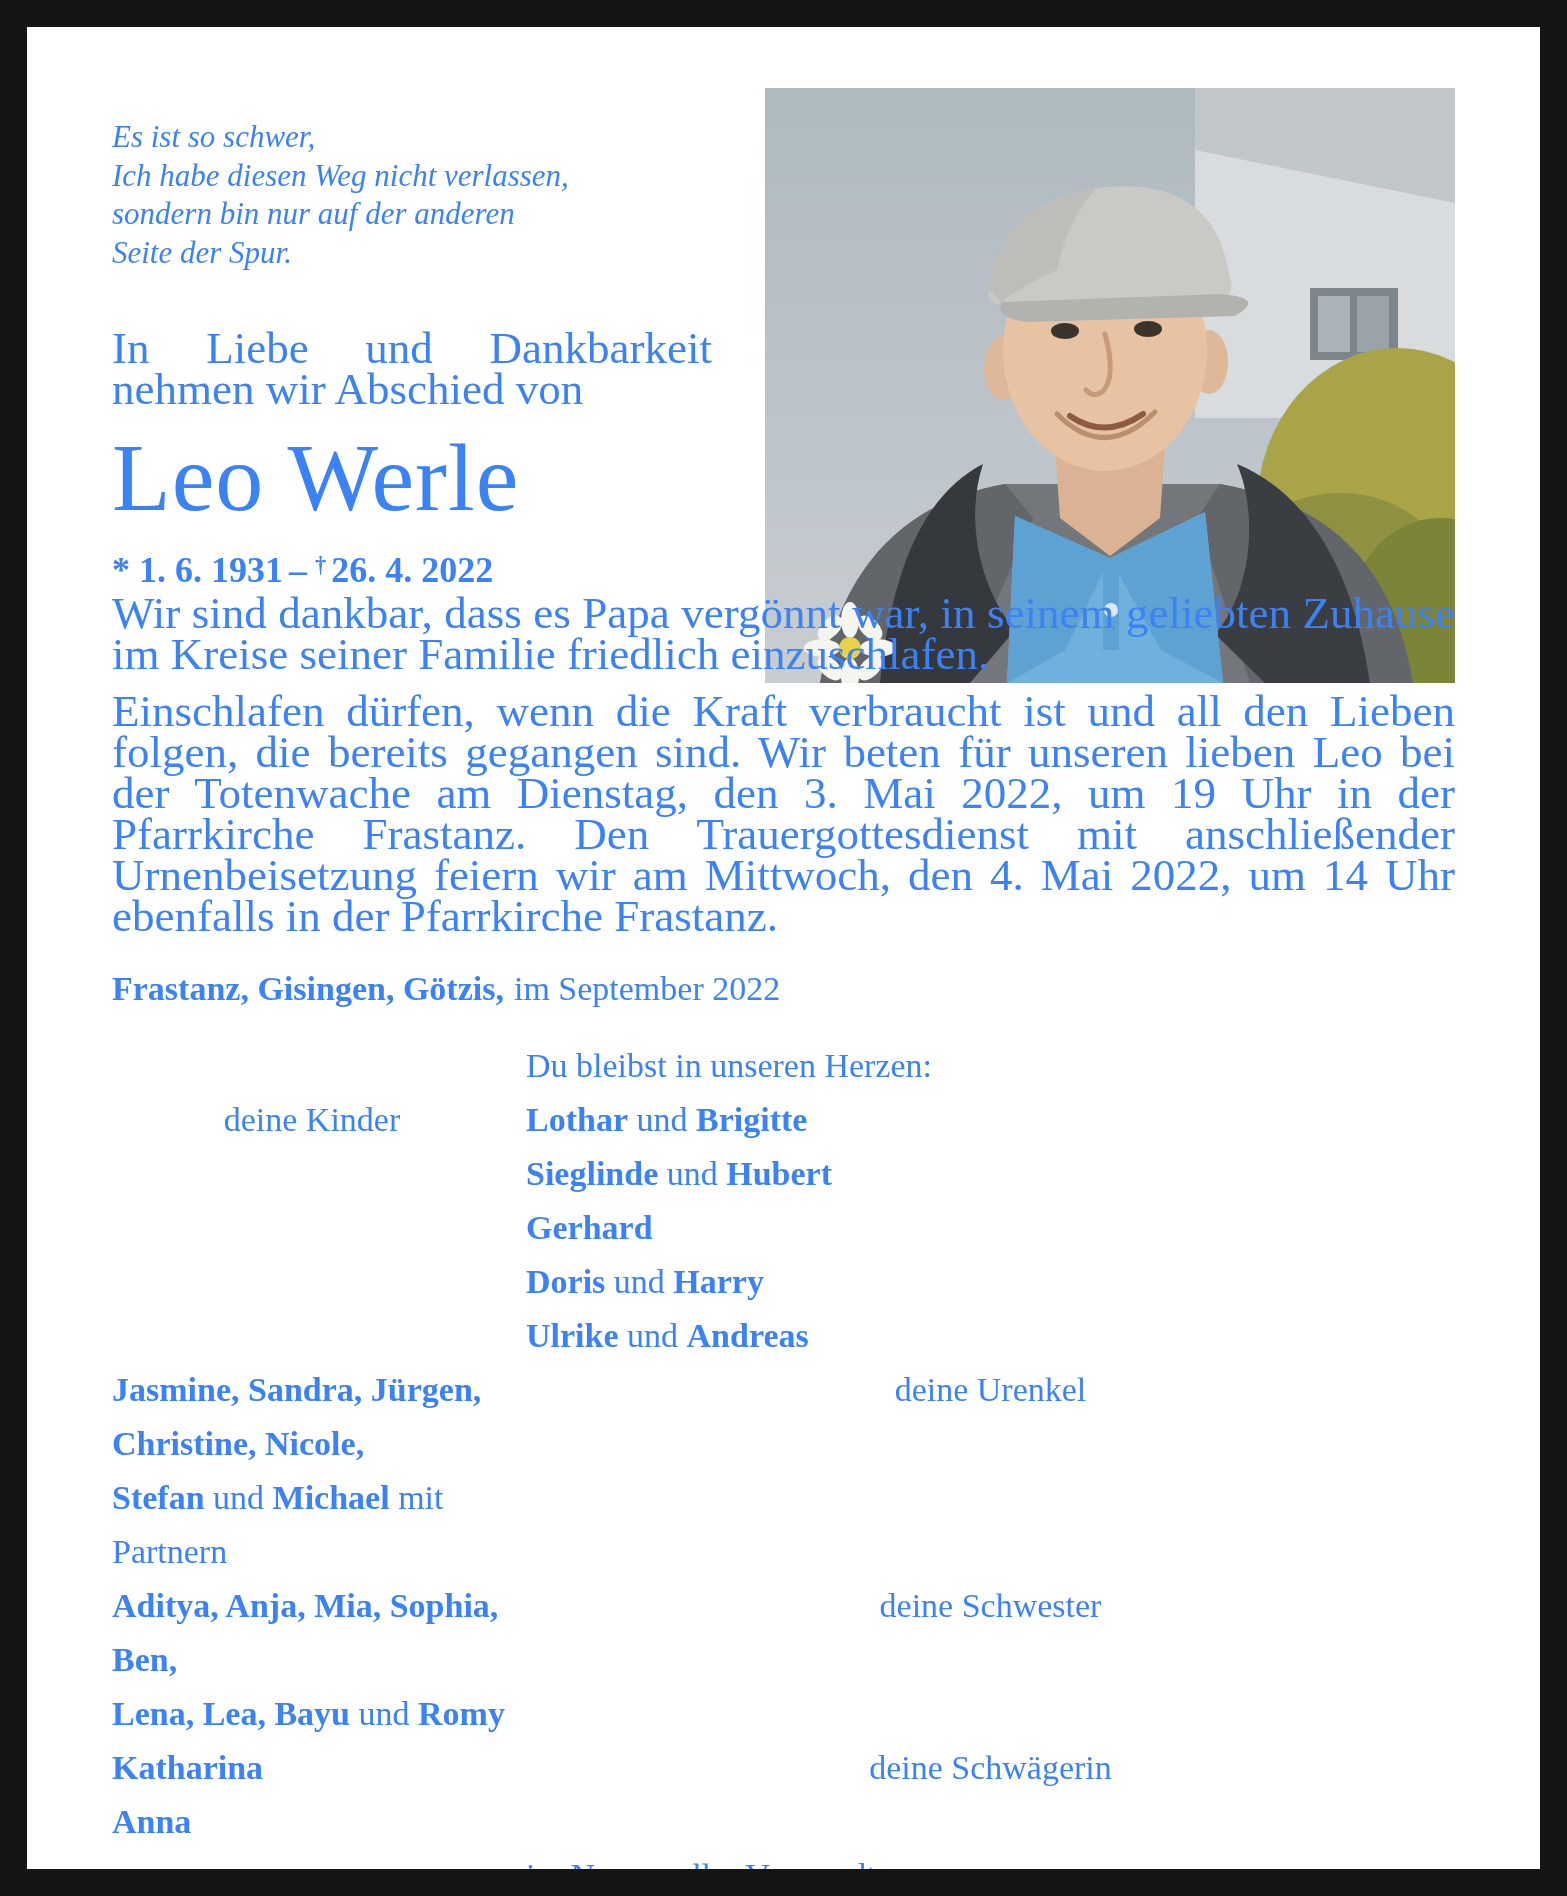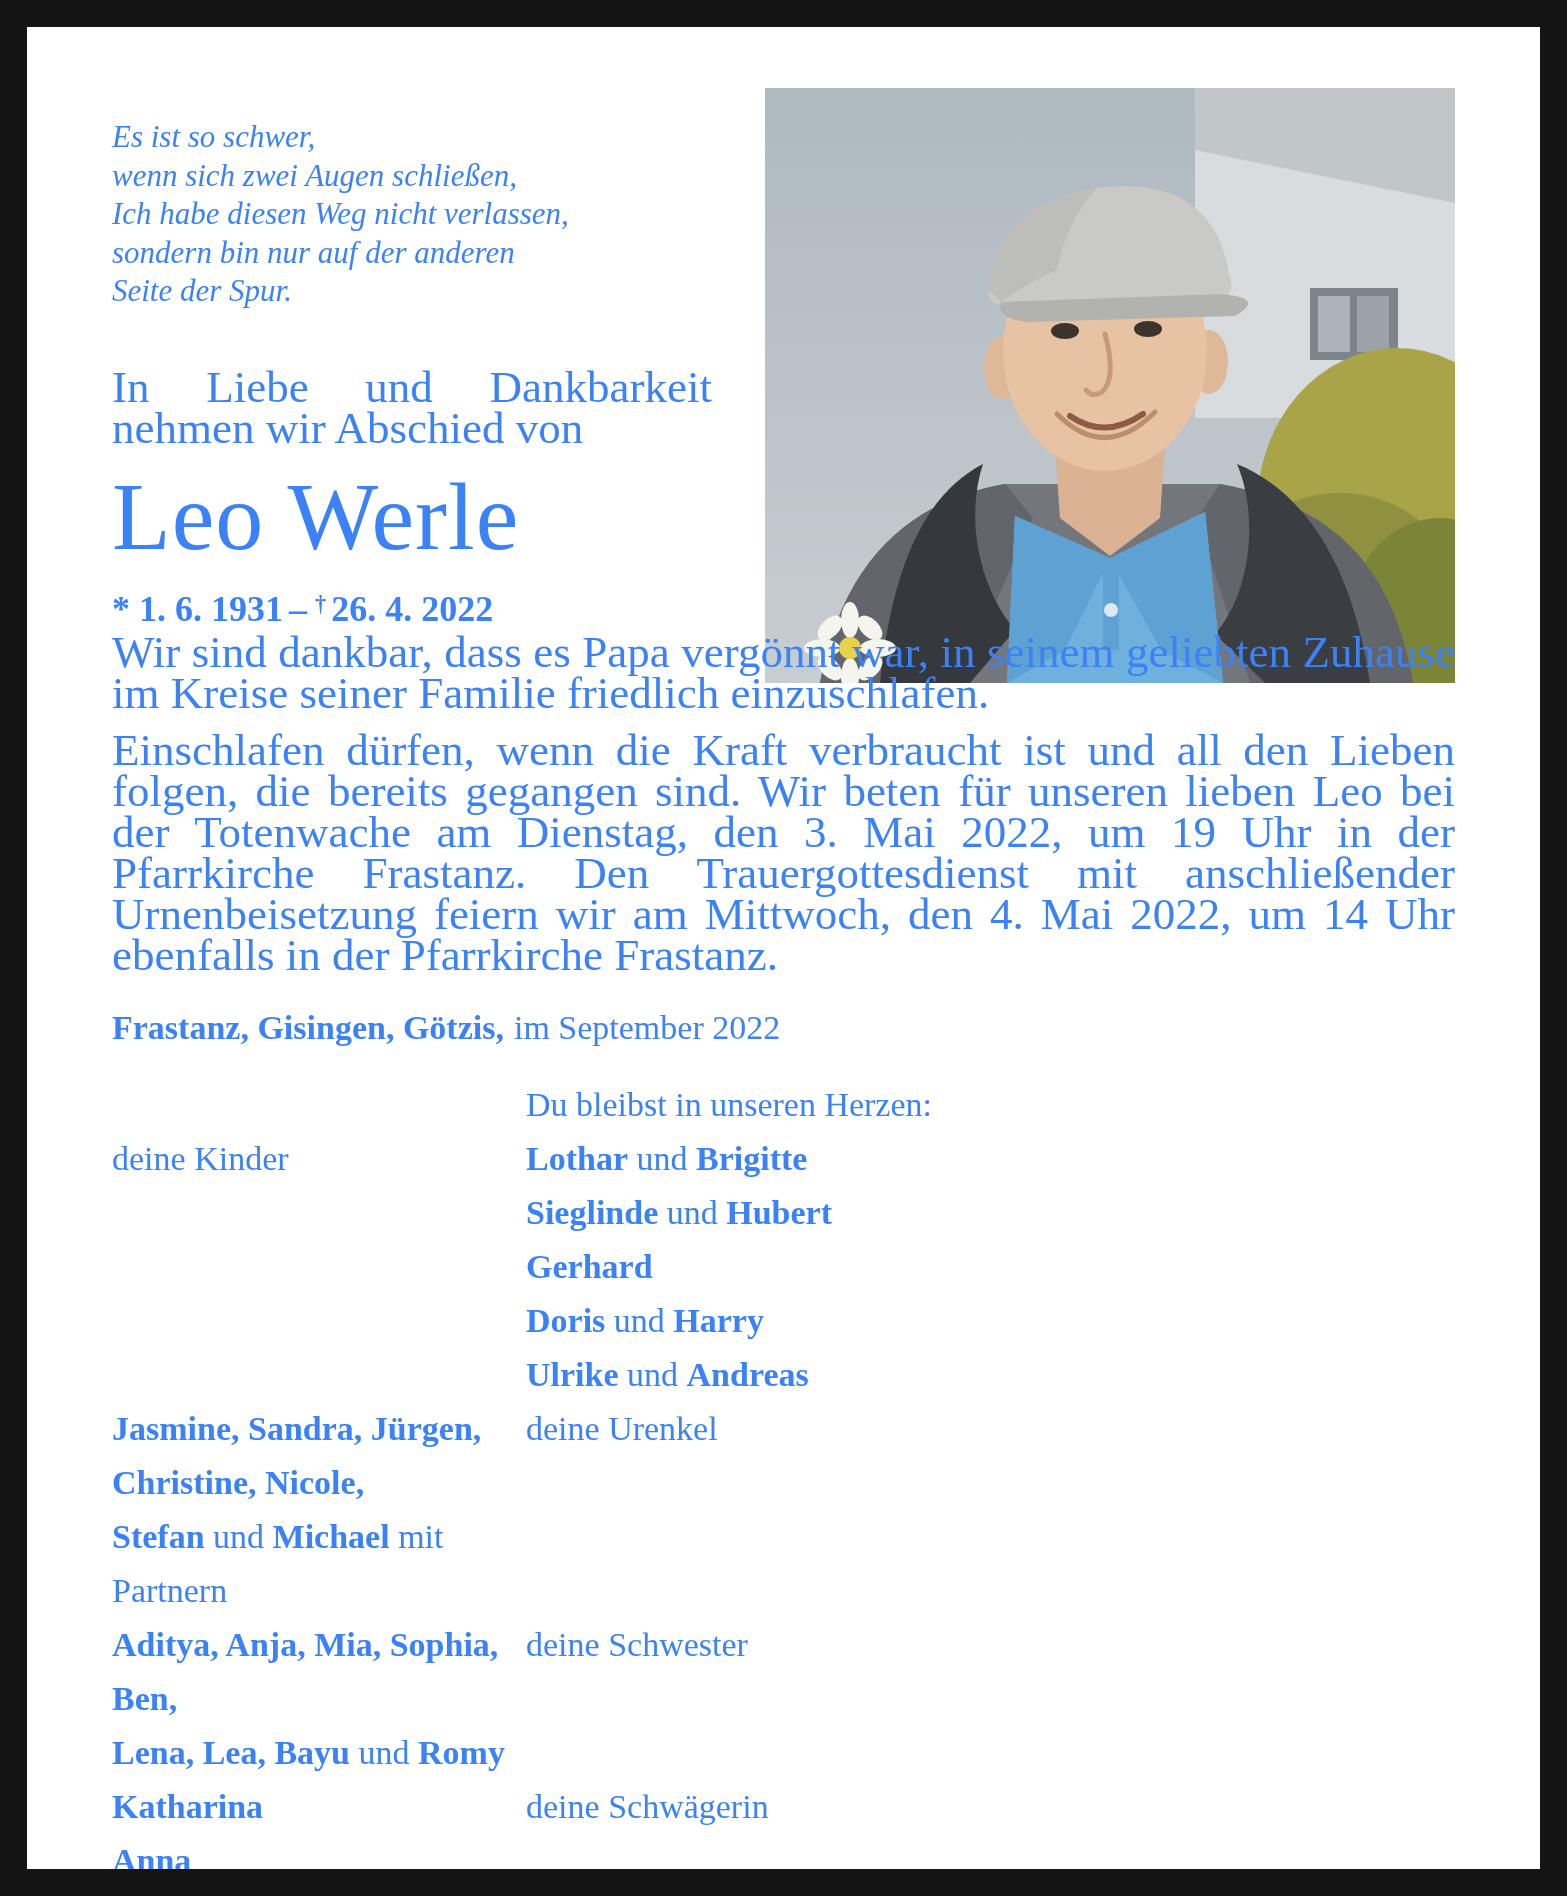--- a/index.html
+++ b/index.html
@@ -87,21 +87,21 @@
     font-size: 34px;
     line-height: 54px;
   }
   .family-grid {
     display: grid;
     grid-template-columns: 400px 1fr;
     column-gap: 14px;
     font-size: 34px;
     line-height: 54px;
   }
-  .fam-label { text-align: left; }
+  .fam-label { text-align: center; }
   .fam-names .bold { font-weight: 700; }
   .fam-closing {
     margin-left: 414px;
     font-size: 34px;
     line-height: 54px;
   }
 </style>
 </head>
 <body>
 
@@ -176,21 +176,20 @@
           </g>
           <circle cx="85" cy="560" r="11" fill="#e8d24a"></circle>
         </g>
       </svg>
     </div>
 
     <div class="content">
 
       <div class="poem">
           <div class="poem-line">Es ist so schwer,</div>
-          <div class="poem-line">wenn sich zwei Augen schließen,</div>
           <div class="poem-line">Ich habe diesen Weg nicht verlassen,</div>
           <div class="poem-line">sondern bin nur auf der anderen</div>
           <div class="poem-line">Seite der Spur.</div>
         </div>
 
       <div class="intro para">In Liebe und Dankbarkeit nehmen wir Abschied von</div>
 
       <div class="name">Leo Werle</div>
 
       <div class="dates">

